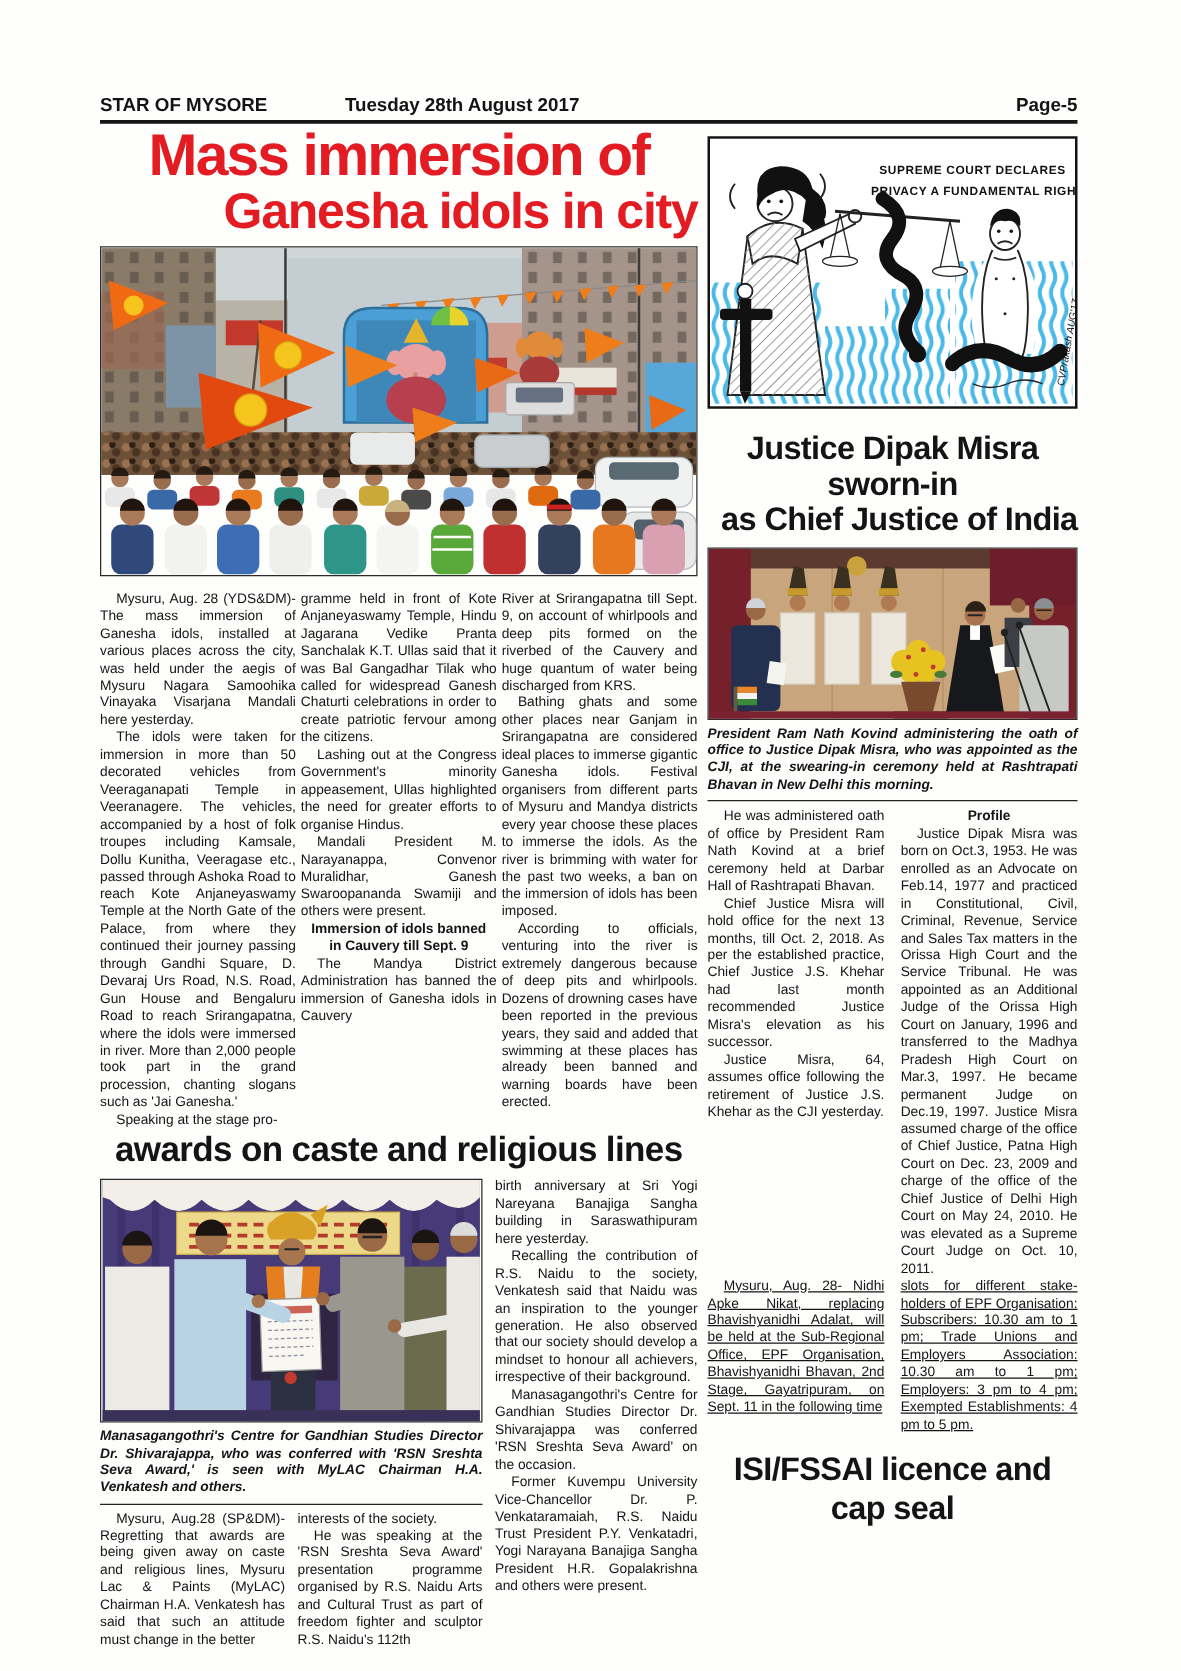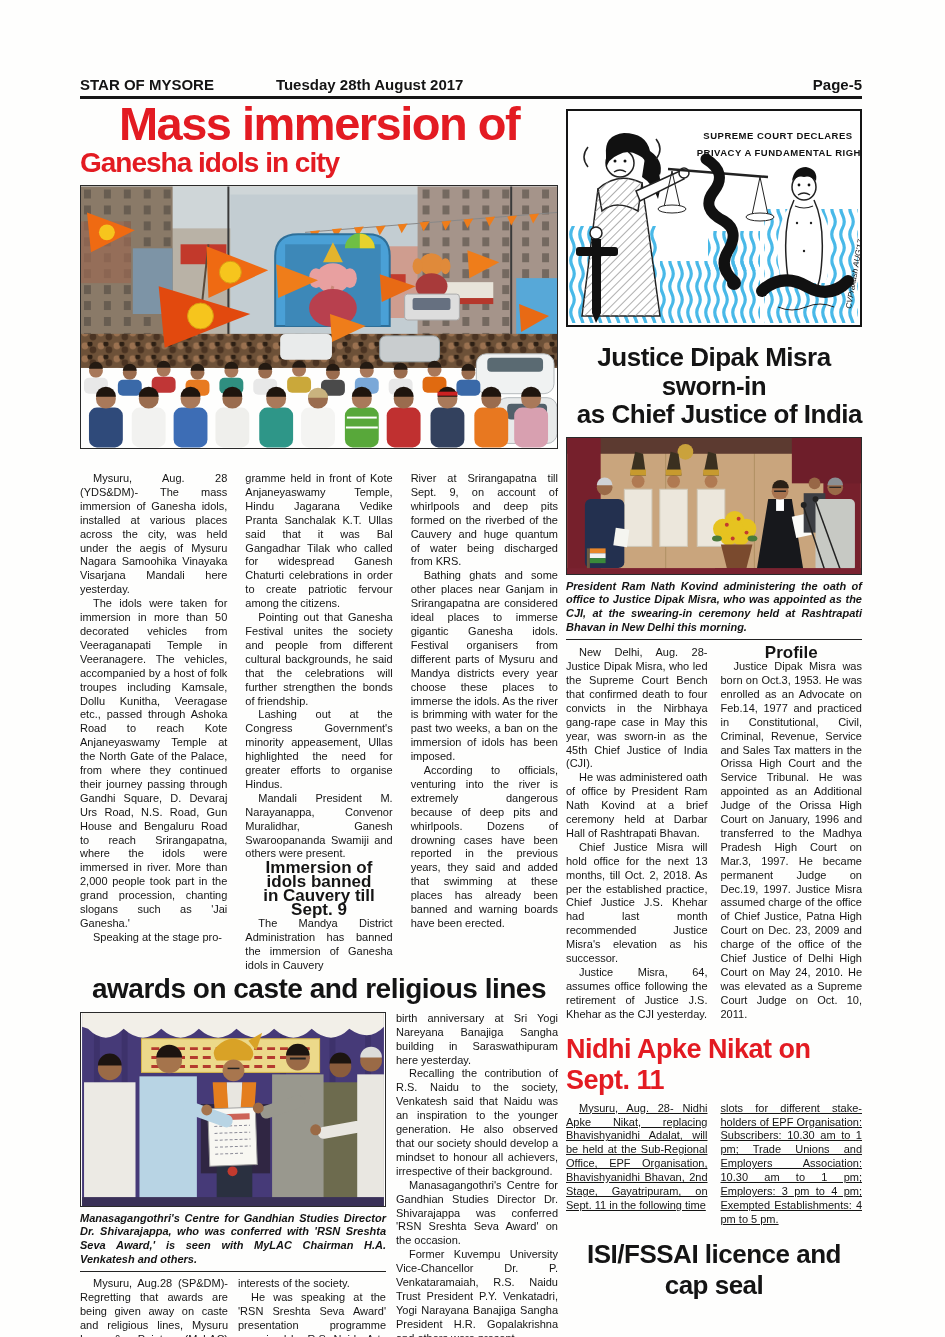--- a/index.html
+++ b/index.html
@@ -11,32 +11,32 @@
             border-bottom:3px solid #161616;padding-bottom:3px;}
   .masthead .mdate{margin-left:62px;}
   .masthead .mpage{margin-left:auto;}
   
   .content{position:absolute;left:80px;top:104px;width:782px;display:flex;gap:8px;}
   .left-block{width:478px;}
   .right-block{width:296px;}
   
   .red{color:#e31b22;}
   .lead-h1{font-size:47px;font-weight:bold;text-align:center;line-height:1.0;letter-spacing:-1.5px;margin-top:-4px;}
-  .lead-h2{font-size:28px;font-weight:bold;text-align:left;line-height:1.0;letter-spacing:-1px;margin-top:2px;}
+  .lead-h2{font-size:40px;font-weight:bold;text-align:right;line-height:1.0;letter-spacing:-1px;margin-top:2px;}
   .black-h{font-weight:bold;text-align:center;letter-spacing:-0.5px;}
   .mylac-h{font-size:28px;line-height:1.15;margin-top:12px;}
   .justice-h{font-size:26px;line-height:1.1;margin-top:12px;}
   .nidhi-h{font-size:27px;font-weight:bold;letter-spacing:-0.5px;margin:12px 0 6px;}
   .isi-h{font-size:26px;font-weight:bold;text-align:center;letter-spacing:-0.5px;margin-top:12px;}
   
-  .cols{display:flex;gap:18px;margin-top:23px;}
+  .cols{display:flex;gap:4px;margin-top:12px;}
   .col{flex:1;min-width:0;}
   .bodytext p{margin:0;text-indent:13px;font-size:11px;line-height:13.9px;text-align:justify;}
   .cont p:first-child{text-indent:0;}
-  .subhead{font-weight:bold;text-align:center;font-size:17px;line-height:13.9px;}
+  .subhead{font-weight:bold;text-align:center;font-size:11px;line-height:13.9px;}
   .caption{font-size:11px;font-weight:bold;font-style:italic;line-height:13.6px;text-align:justify;margin-top:5px;}
   .thinrule{border-top:1px solid #222;margin-top:5px;}
   
   .photo{border:1px solid #2a2a2a;display:block;margin-top:8px;}
   
   .teaser-head{display:flex;align-items:baseline;border-top:4px solid #141414;padding-top:7px;margin-top:6px;}
   .teaser-title{font-family:"Liberation Serif",serif;font-weight:600;letter-spacing:2px;}
   .teaser-title .big{font-size:33px;}
   .teaser-title .rest{font-size:23px;}
   .teaser-by{margin-left:auto;font-weight:bold;font-size:19px;}
@@ -267,21 +267,20 @@
 
       <div class="cols bodytext">
         <div class="col">
             <p>Mysuru, Aug. 28 (YDS&amp;DM)- The mass immersion of Ganesha idols, installed at various places across the city, was held under the aegis of Mysuru Nagara Samoohika Vinayaka Visarjana Mandali here yesterday.</p>
             <p>The idols were taken for immersion in more than 50 decorated vehicles from Veeraganapati Temple in Veeranagere. The vehicles, accompanied by a host of folk troupes including Kamsale, Dollu Kunitha, Veeragase etc., passed through Ashoka Road to reach Kote Anjaneyaswamy Temple at the North Gate of the Palace, from where they continued their journey passing through Gandhi Square, D. Devaraj Urs Road, N.S. Road, Gun House and Bengaluru Road to reach Srirangapatna, where the idols were immersed in river. More than 2,000 people took part in the grand procession, chanting slogans such as 'Jai Ganesha.'</p>
             <p>Speaking at the stage pro-</p>
           </div>
         <div class="col">
           <div class="cont">
               <p>gramme held in front of Kote Anjaneyaswamy Temple, Hindu Jagarana Vedike Pranta Sanchalak K.T. Ullas said that it was Bal Gangadhar Tilak who called for widespread Ganesh Chaturti celebrations in order to create patriotic fervour among the citizens.</p>
-              <p>Pointing out that Ganesha Festival unites the society and people from different cultural backgrounds, he said that the celebrations will further strengthen the bonds of friendship.</p>
               <p>Lashing out at the Congress Government's minority appeasement, Ullas highlighted the need for greater efforts to organise Hindus.</p>
               <p>Mandali President M. Narayanappa, Convenor Muralidhar, Ganesh Swaroopananda Swamiji and others were present.</p>
             </div>
           <div class="subhead">Immersion of idols banned</div>
           <div class="subhead">in Cauvery till Sept. 9</div>
           <div>
               <p>The Mandya District Administration has banned the immersion of Ganesha idols in Cauvery</p>
             </div>
         </div>
         <div class="col cont">
@@ -534,35 +533,33 @@
         <line x1="278" y1="136" x2="252" y2="64" stroke="#222" stroke-width="1.5"></line>
           <circle cx="252" cy="62" r="3" fill="#222"></circle>
         <rect x="0" y="132" width="298" height="6" fill="#7a2230"></rect>
       </svg>
 
       <div class="caption">President Ram Nath Kovind administering the oath of office to Justice Dipak Misra, who was appointed as the CJI, at the swearing-in ceremony held at Rashtrapati Bhavan in New Delhi this morning.</div>
       <div class="thinrule"></div>
 
       <div class="cols bodytext" style="gap:13px;margin-top:6px;">
         <div class="col">
-            <p>New Delhi, Aug. 28- Justice Dipak Misra, who led the Supreme Court Bench that confirmed death to four convicts in the Nirbhaya gang-rape case in May this year, was sworn-in as the 45th Chief Justice of India (CJI).</p>
             <p>He was administered oath of office by President Ram Nath Kovind at a brief ceremony held at Darbar Hall of Rashtrapati Bhavan.</p>
             <p>Chief Justice Misra will hold office for the next 13 months, till Oct. 2, 2018. As per the established practice, Chief Justice J.S. Khehar had last month recommended Justice Misra's elevation as his successor.</p>
             <p>Justice Misra, 64, assumes office following the retirement of Justice J.S. Khehar as the CJI yesterday.</p>
           </div>
         <div class="col">
           <div class="subhead">Profile</div>
           <div>
               <p>Justice Dipak Misra was born on Oct.3, 1953. He was enrolled as an Advocate on Feb.14, 1977 and practiced in Constitutional, Civil, Criminal, Revenue, Service and Sales Tax matters in the Orissa High Court and the Service Tribunal. He was appointed as an Additional Judge of the Orissa High Court on January, 1996 and transferred to the Madhya Pradesh High Court on Mar.3, 1997. He became permanent Judge on Dec.19, 1997. Justice Misra assumed charge of the office of Chief Justice, Patna High Court on Dec. 23, 2009 and charge of the office of the Chief Justice of Delhi High Court on May 24, 2010. He was elevated as a Supreme Court Judge on Oct. 10, 2011.</p>
             </div>
         </div>
       </div>
 
       
-      <div class="nidhi-h red">Nidhi Apke Nikat on Sept. 11</div>
       <div class="cols bodytext" style="gap:13px;margin-top:0;text-decoration:underline;">
         <div class="col">
             <p>Mysuru, Aug. 28- Nidhi Apke Nikat, replacing Bhavishyanidhi Adalat, will be held at the Sub-Regional Office, EPF Organisation, Bhavishyanidhi Bhavan, 2nd Stage, Gayatripuram, on Sept. 11 in the following time</p>
           </div>
         <div class="col cont">
             <p>slots for different stake-holders of EPF Organisation: Subscribers: 10.30 am to 1 pm; Trade Unions and Employers Association: 10.30 am to 1 pm; Employers: 3 pm to 4 pm; Exempted Establishments: 4 pm to 5 pm.</p>
           </div>
       </div>
 
       

